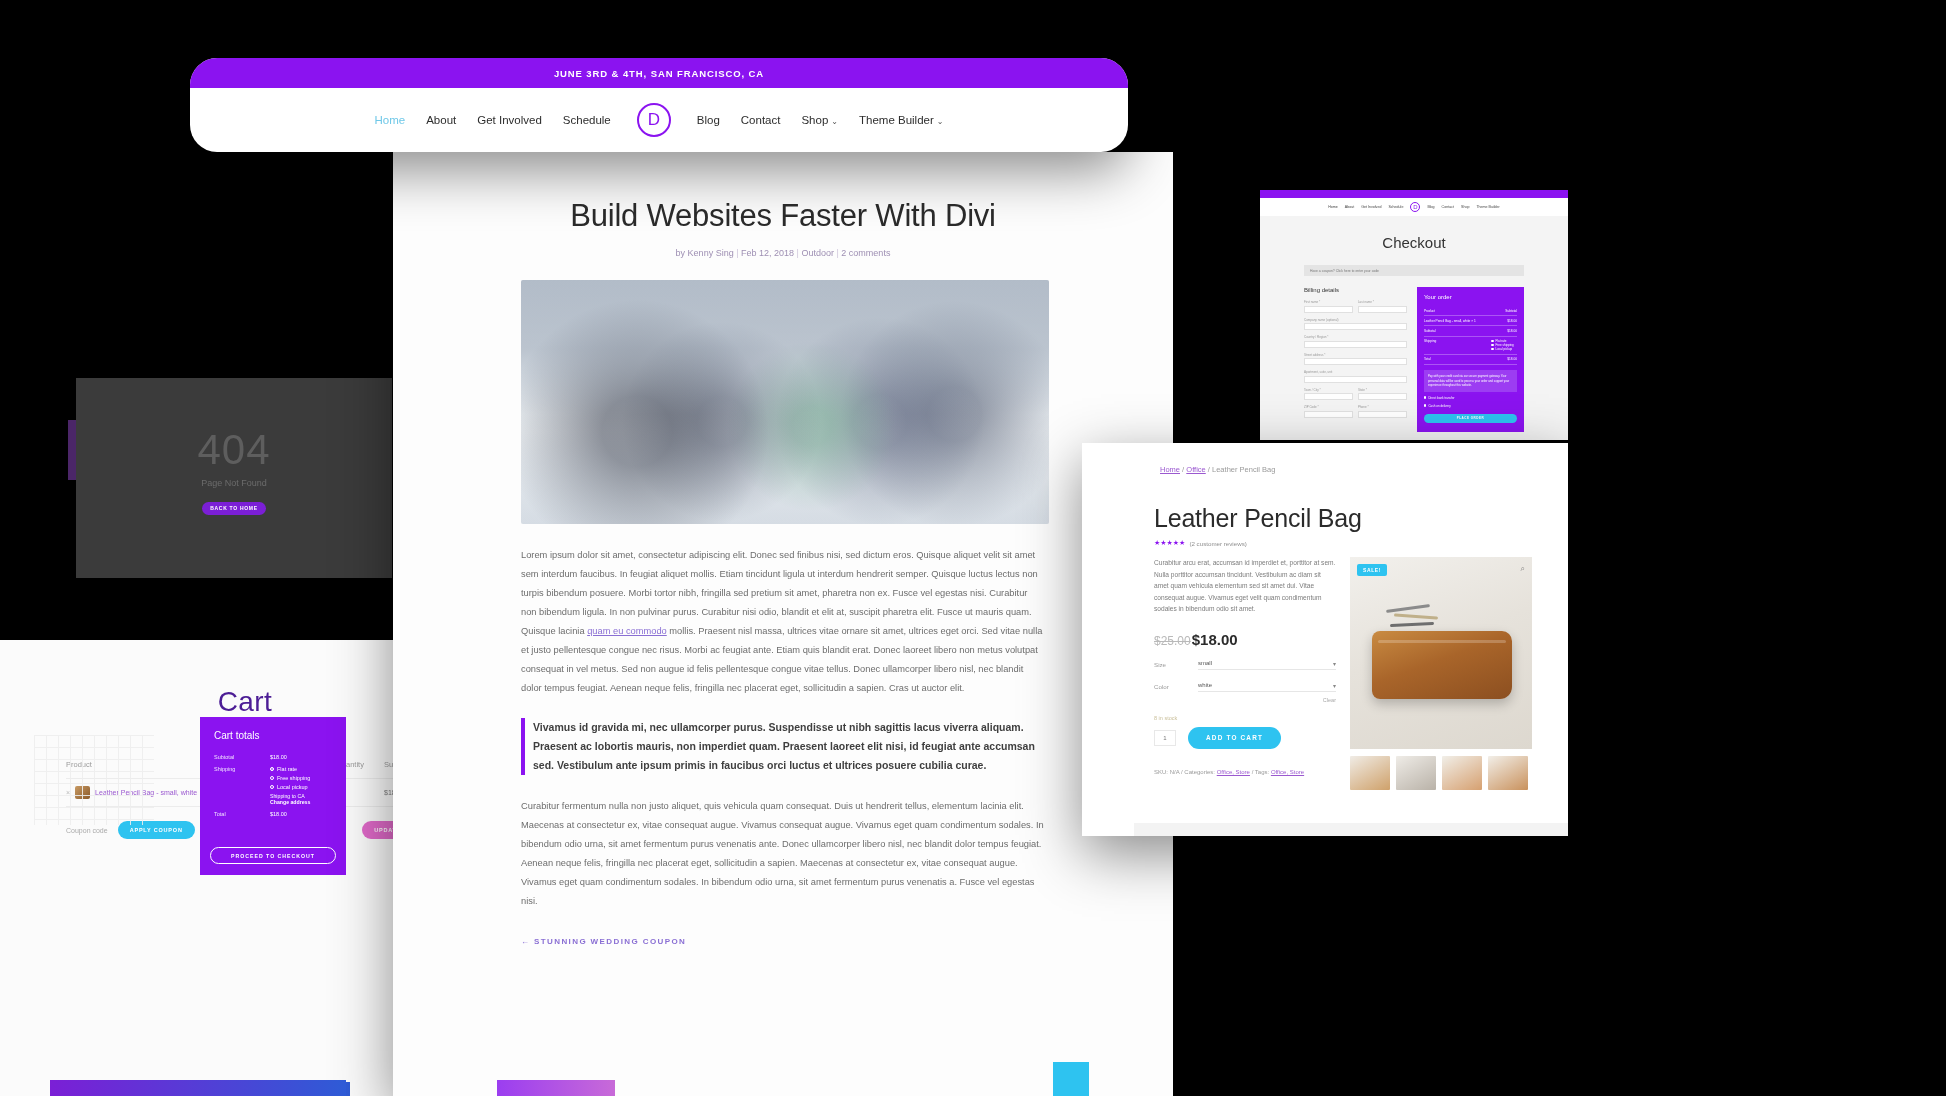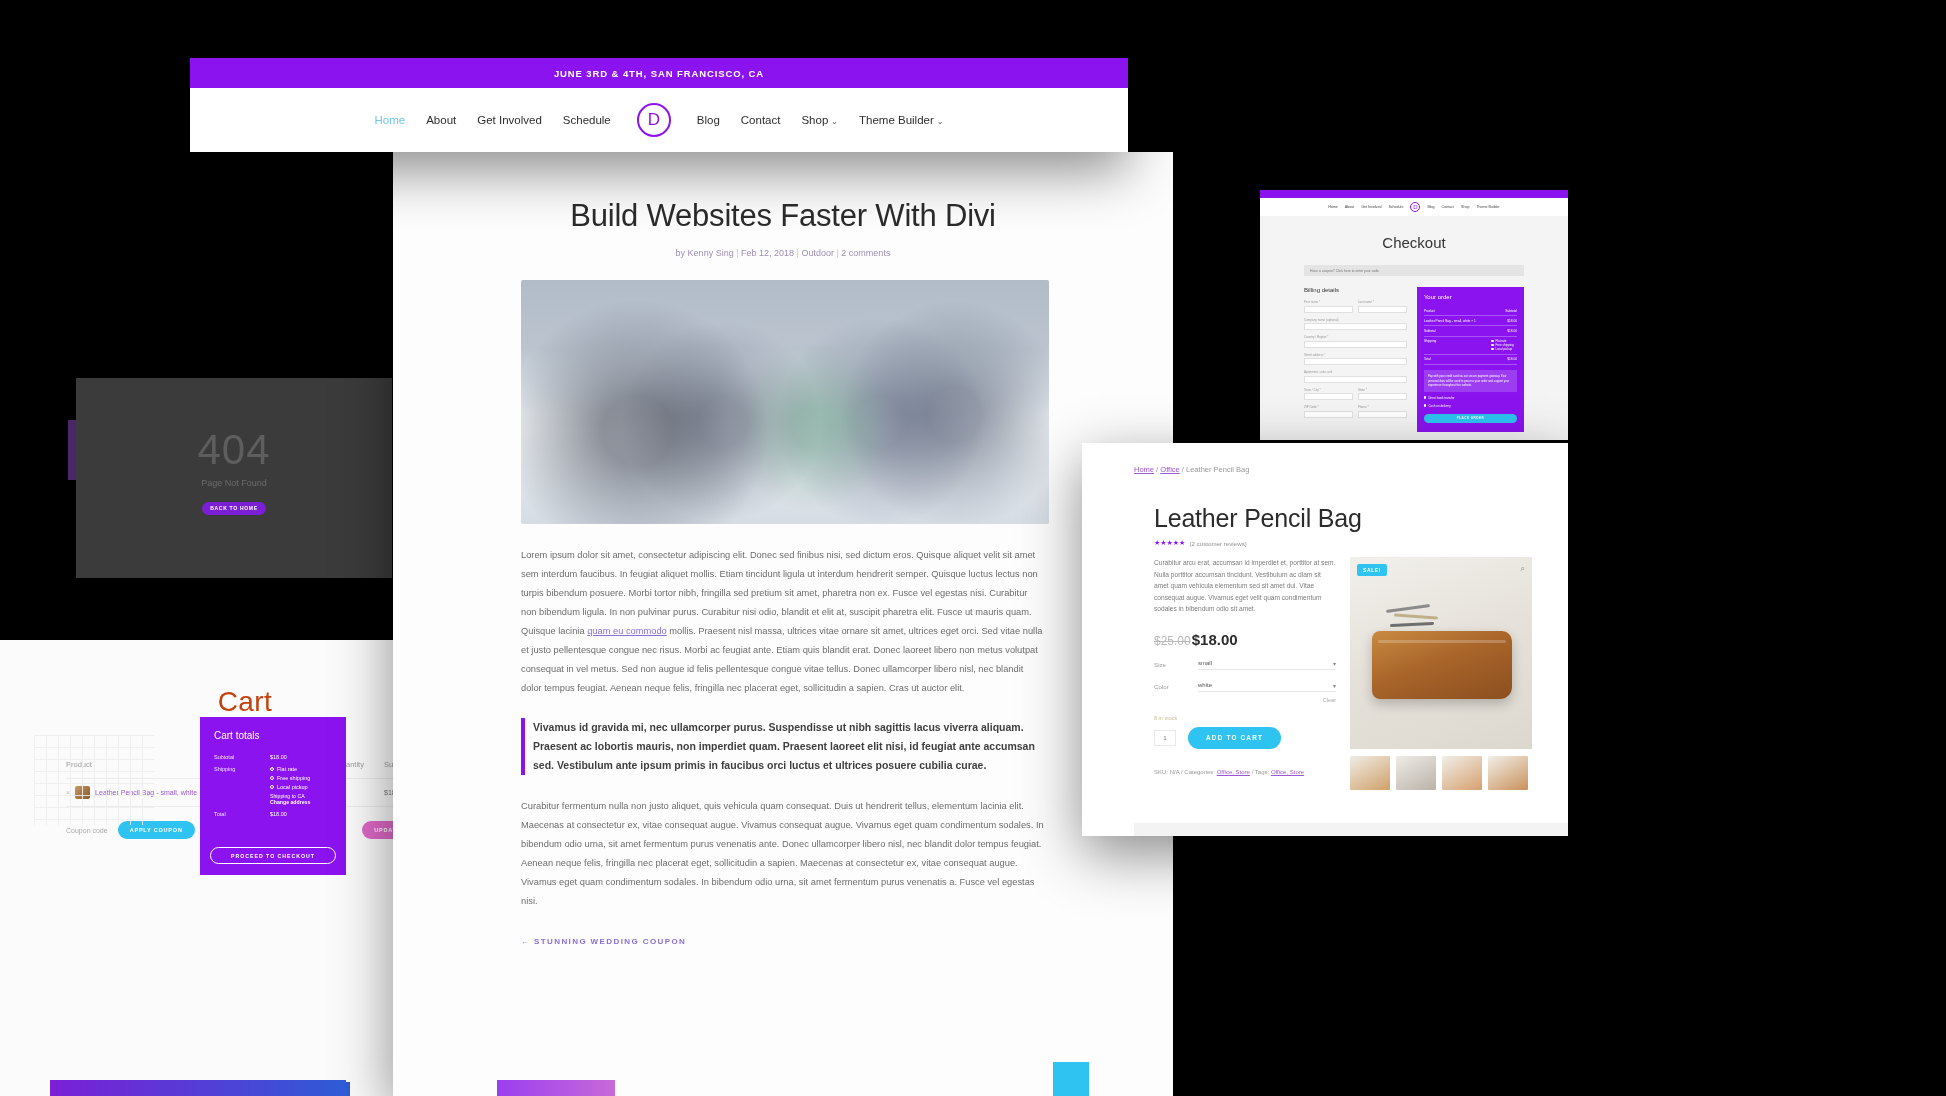--- a/index.html
+++ b/index.html
@@ -28,21 +28,21 @@
   #p404 .num { color: #5e5e5e; font-size: 42px; font-weight: 300; text-align: center; margin-top: 48px; letter-spacing: 1px; }
   #p404 .sub { color: #6b6b6b; font-size: 9px; text-align: center; margin-top: 4px; }
   #p404 .btn404 {
     display: block; margin: 14px auto 0; width: 64px; height: 13px;
     background: #7b1fd6; border-radius: 7px; color: #fff; font-size: 5px;
     line-height: 13px; text-align: center; letter-spacing: .7px; font-weight: 700;
   }
 
   
   #pcart { left: 0px; top: 640px; width: 490px; height: 456px; background: #fbfbfb; }
-  #pcart .cart-title { text-align: center; font-size: 28px; font-weight: 300; color: #c2410c; padding-top: 46px; letter-spacing: .4px; }
+  #pcart .cart-title { text-align: center; font-size: 28px; font-weight: 300; color: #4c1d95; padding-top: 46px; letter-spacing: .4px; }
   #pcart .cart-tbl { margin: 42px 56px 0 66px; }
   #pcart .ch { display: flex; font-size: 7.5px; color: #9b9b9b; padding-bottom: 9px; }
   #pcart .ch .c1 { flex: 1; }
   #pcart .ch .c2 { width: 46px; }
   #pcart .ch .c3 { width: 48px; }
   #pcart .ch .c4 { width: 50px; text-align: left; }
   #pcart .crow { display: flex; align-items: center; font-size: 7px; color: #777; border-top: 1px solid #ececec; border-bottom: 1px solid #ececec; padding: 7px 0; }
   #pcart .crow .c1 { flex: 1; display: flex; align-items: center; gap: 5px; }
   #pcart .crow .c2 { width: 46px; }
   #pcart .crow .c3 { width: 48px; }
@@ -124,21 +124,21 @@
   }
   #pblog .prevlink {
     margin-top: 26px; font-size: 8px; letter-spacing: 1.4px; font-weight: 700;
     color: #8a6fd4;
   }
   #pblog .blue-tab { position: absolute; right: 84px; bottom: 0; width: 36px; height: 34px; background: #2ec3f0; }
   #pblog .purple-strip { position: absolute; left: 104px; bottom: 0; width: 118px; height: 16px;
     background: linear-gradient(90deg,#9b3ef0,#c86ad8); }
 
   
-  #phead { left: 190px; top: 58px; width: 938px; height: 94px; background: #fff; }
+  #phead { left: 190px; top: 58px; width: 938px; height: 94px; background: #fff; border-radius: 27px; }
   #phead .promo {
     height: 30px; background: #8b13f0; color: #fff; display: flex;
     align-items: center; justify-content: center; font-size: 9.5px;
     font-weight: 700; letter-spacing: .9px;
   }
   #phead nav {
     height: 64px; display: flex; align-items: center; justify-content: center; gap: 21px;
     font-size: 11.5px; color: #2d2d2d;
   }
   #phead nav .item { cursor: default; white-space: nowrap; }
@@ -170,21 +170,21 @@
   #pchk .orow .ol { flex: 1; }
   #pchk .orow .or { width: 26px; text-align: right; }
   #pchk .opt2 { font-size: 3px; display: flex; align-items: center; gap: 2px; }
   #pchk .dot { width: 2.5px; height: 2.5px; border-radius: 50%; background: #fff; display: inline-block; }
   #pchk .paybox { background: #9c3df2; margin-top: 5px; padding: 4px; font-size: 2.8px; line-height: 4.6px; }
   #pchk .placeorder { margin-top: 6px; background: #2ec3f0; color: #fff; height: 9px; border-radius: 5px; font-size: 3px; letter-spacing: .5px; font-weight: 700; display: flex; align-items: center; justify-content: center; }
   #pchk .paysel { font-size: 3px; margin-top: 4px; display: flex; align-items: center; gap: 2px; }
 
   
   #pprod { left: 1082px; top: 443px; width: 486px; height: 393px; background: #fff; }
-  #pprod .bc { font-size: 7.5px; color: #9a9a9a; padding: 22px 0 0 52px; }
+  #pprod .bc { font-size: 7.5px; color: #9a9a9a; padding: 22px 0 0 78px; }
   #pprod .bc a { color: #9b59d0; }
   #pprod .ptitle { font-size: 25px; font-weight: 300; color: #2b2b2b; padding: 30px 0 0 72px; letter-spacing: -.2px; }
   #pprod .stars { padding: 6px 0 0 72px; font-size: 7px; color: #8b13f0; display: flex; align-items: center; gap: 4px; }
   #pprod .stars .rev { color: #8f8f8f; font-size: 6.2px; }
   #pprod .pcols { display: flex; padding: 10px 34px 0 72px; gap: 14px; }
   #pprod .pleft { width: 182px; }
   #pprod .pdesc { font-size: 6.6px; line-height: 11.6px; color: #7d7d7d; }
   #pprod .prices { margin-top: 16px; display: flex; align-items: baseline; gap: 1px; }
   #pprod .old { font-size: 12px; color: #b9b9b9; text-decoration: line-through; }
   #pprod .new { font-size: 15px; color: #2b2b2b; font-weight: 700; }

